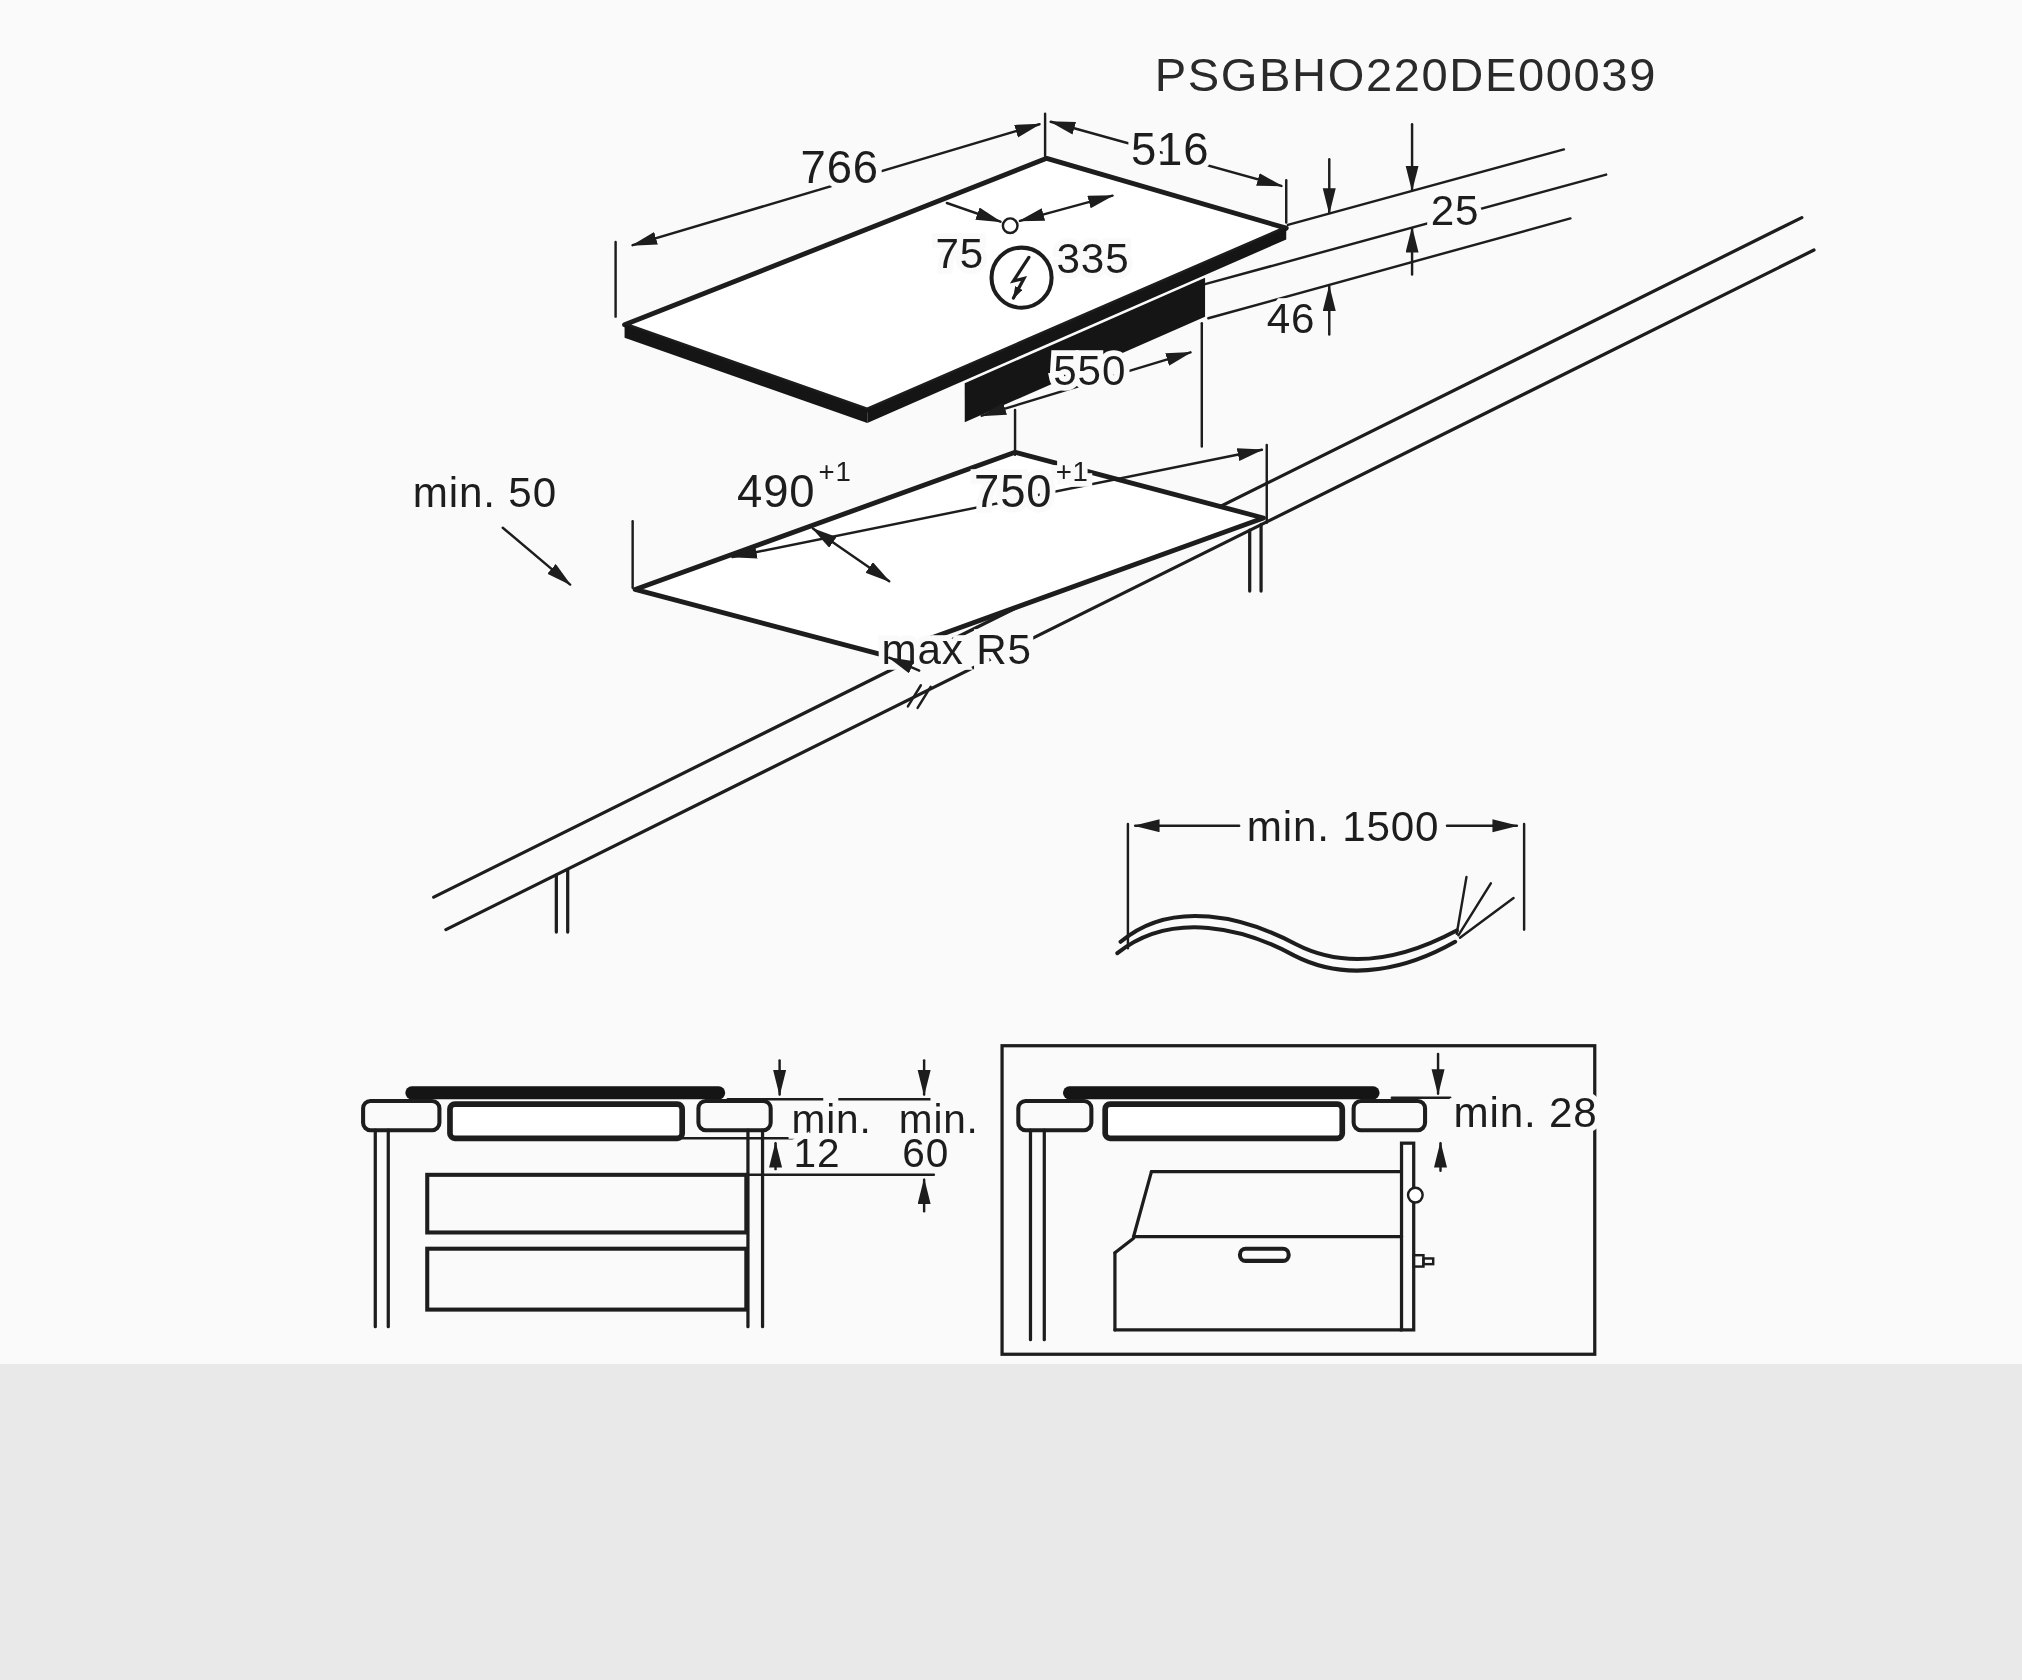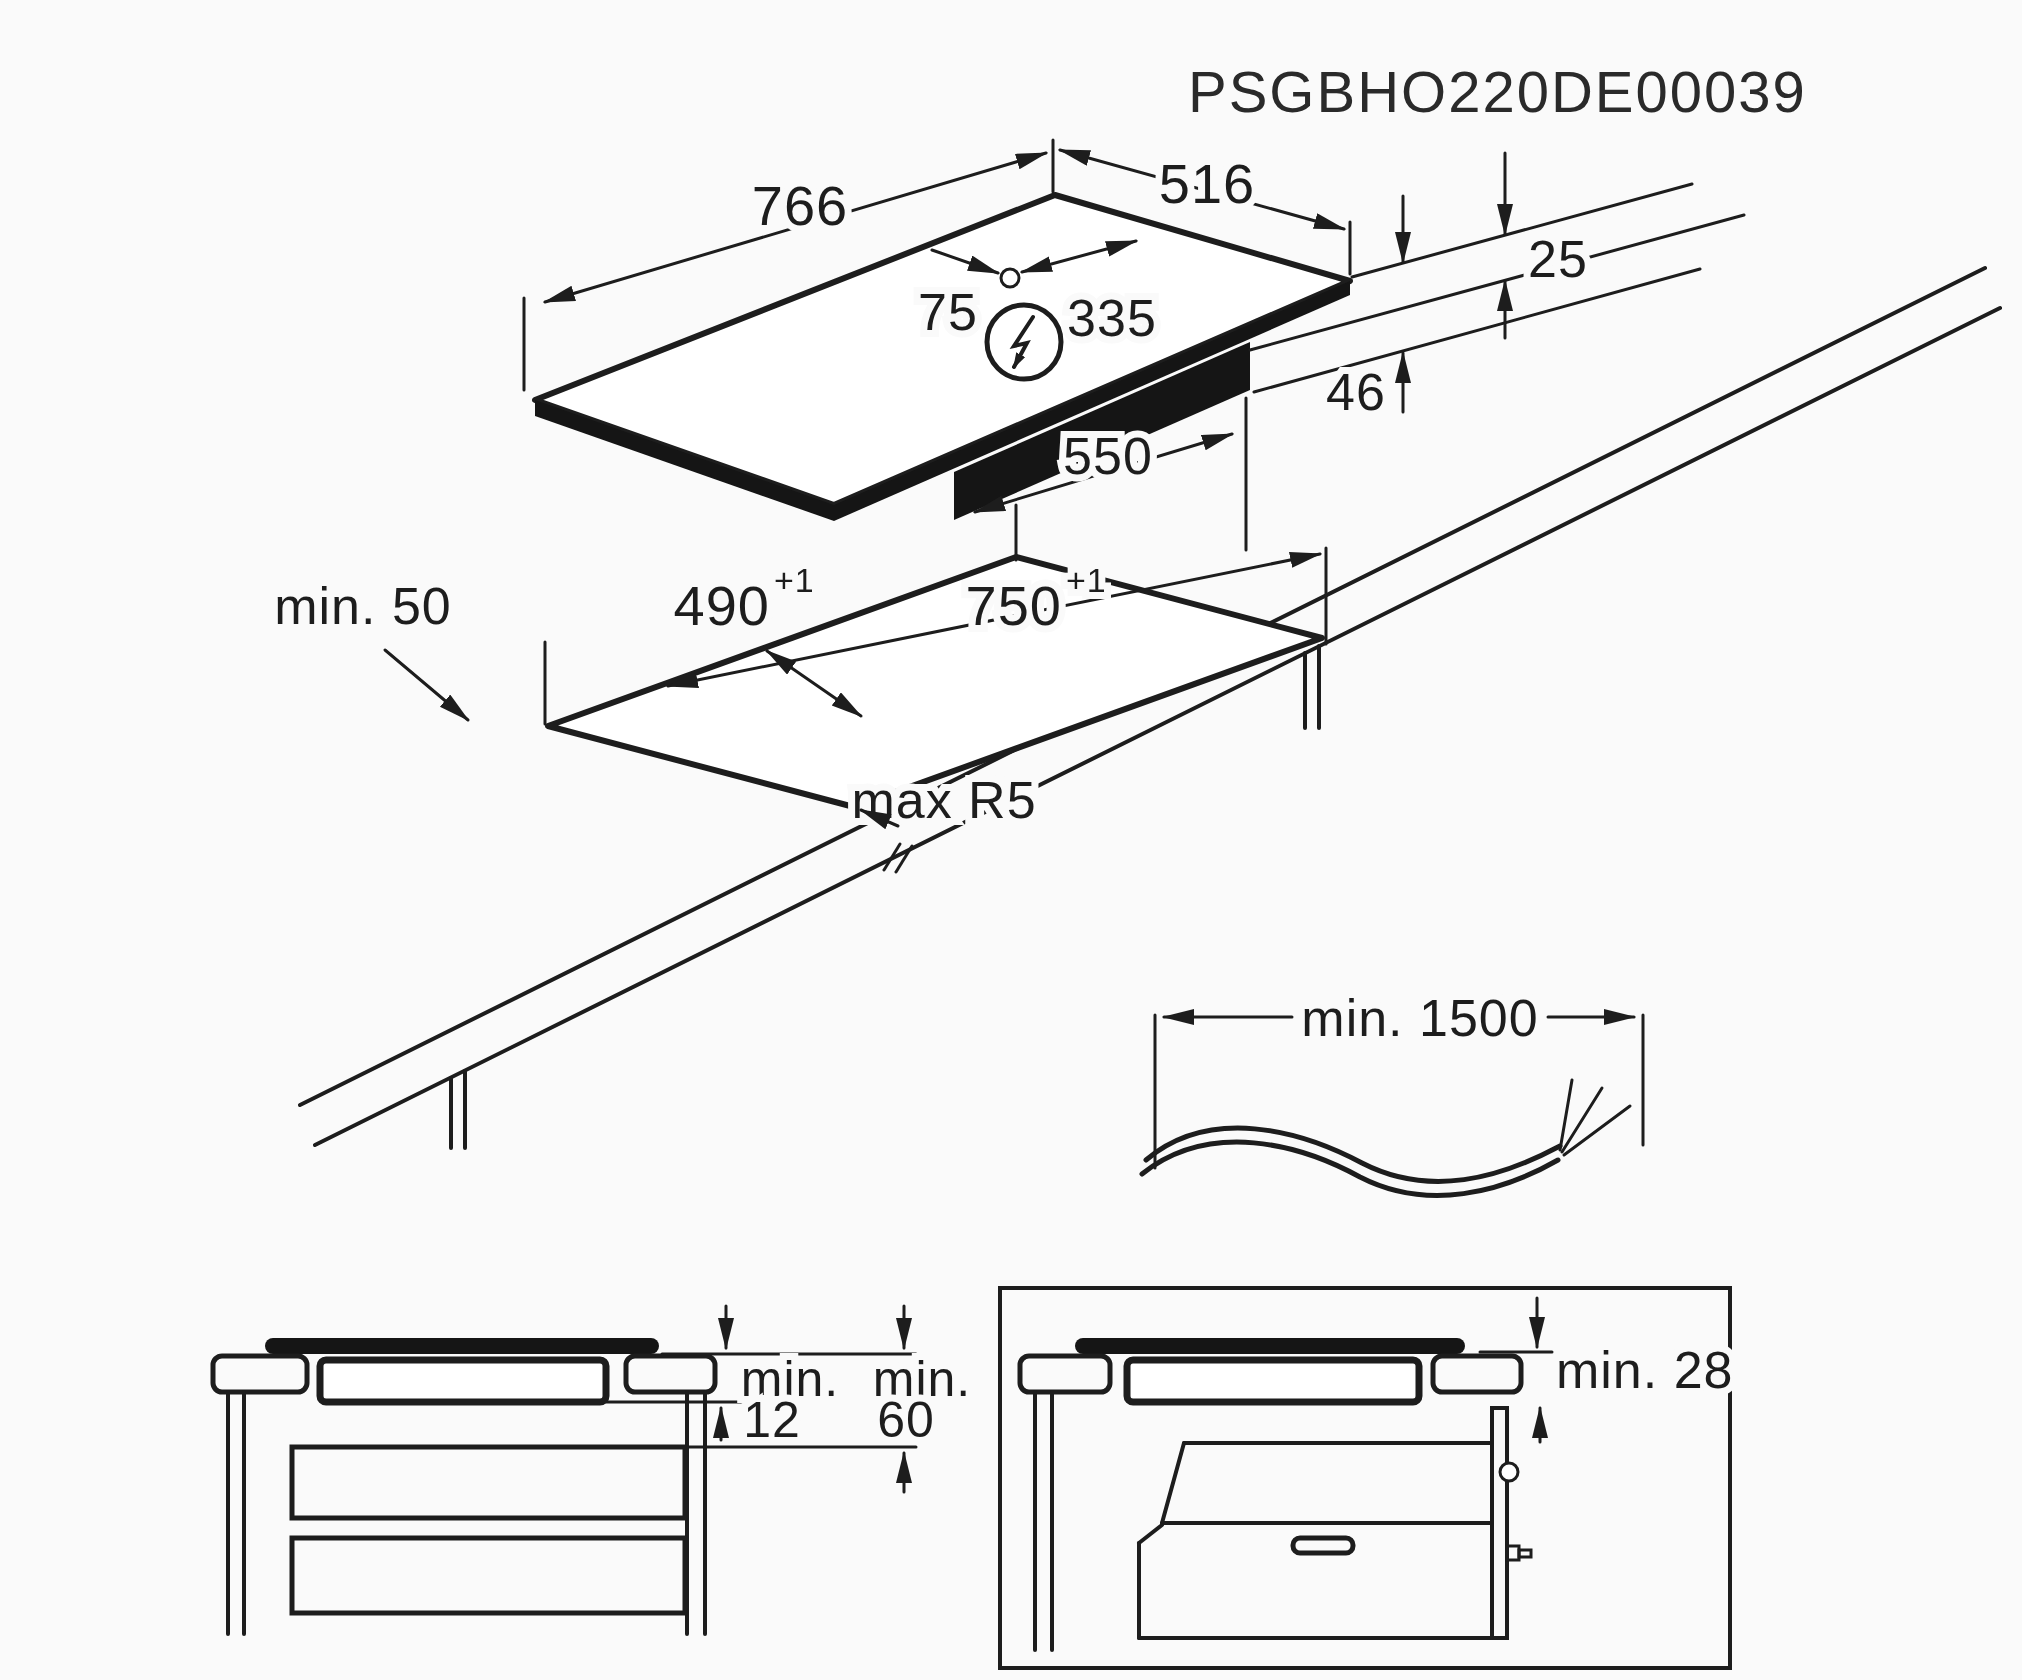--- a/index.html
+++ b/index.html
@@ -1,16 +1,16 @@
 <!DOCTYPE html>
 <html><head>
 <meta charset="utf-8">
 <style>
   html,body{margin:0;padding:0;background:#e9e9e9;}
-  #stage{width:2022px;height:1680px;background:#fafafa;position:relative;
+  #stage{width:2022px;height:1364px;background:#fafafa;position:relative;
          font-family:"Liberation Sans", sans-serif;text-decoration:underline;}
   svg{display:block;width:100%;height:100%;}
   .ln{stroke:#1d1d1d;stroke-width:5;fill:none;stroke-linecap:round;}
   .ln6{stroke:#1d1d1d;stroke-width:6;fill:none;stroke-linejoin:round;}
   .ln3{stroke:#1d1d1d;stroke-width:3;fill:none;stroke-linecap:round;}
   .ln4{stroke:#1d1d1d;stroke-width:4;fill:none;stroke-linecap:round;}
   .ln7{stroke:#1d1d1d;stroke-width:7;fill:#ffffff;stroke-linejoin:round;}
   .fill{fill:#151515;stroke:none;}
   .white{fill:#ffffff;}
   .lbl{font-family:"Liberation Sans",sans-serif;font-size:52px;fill:#1d1d1d;

